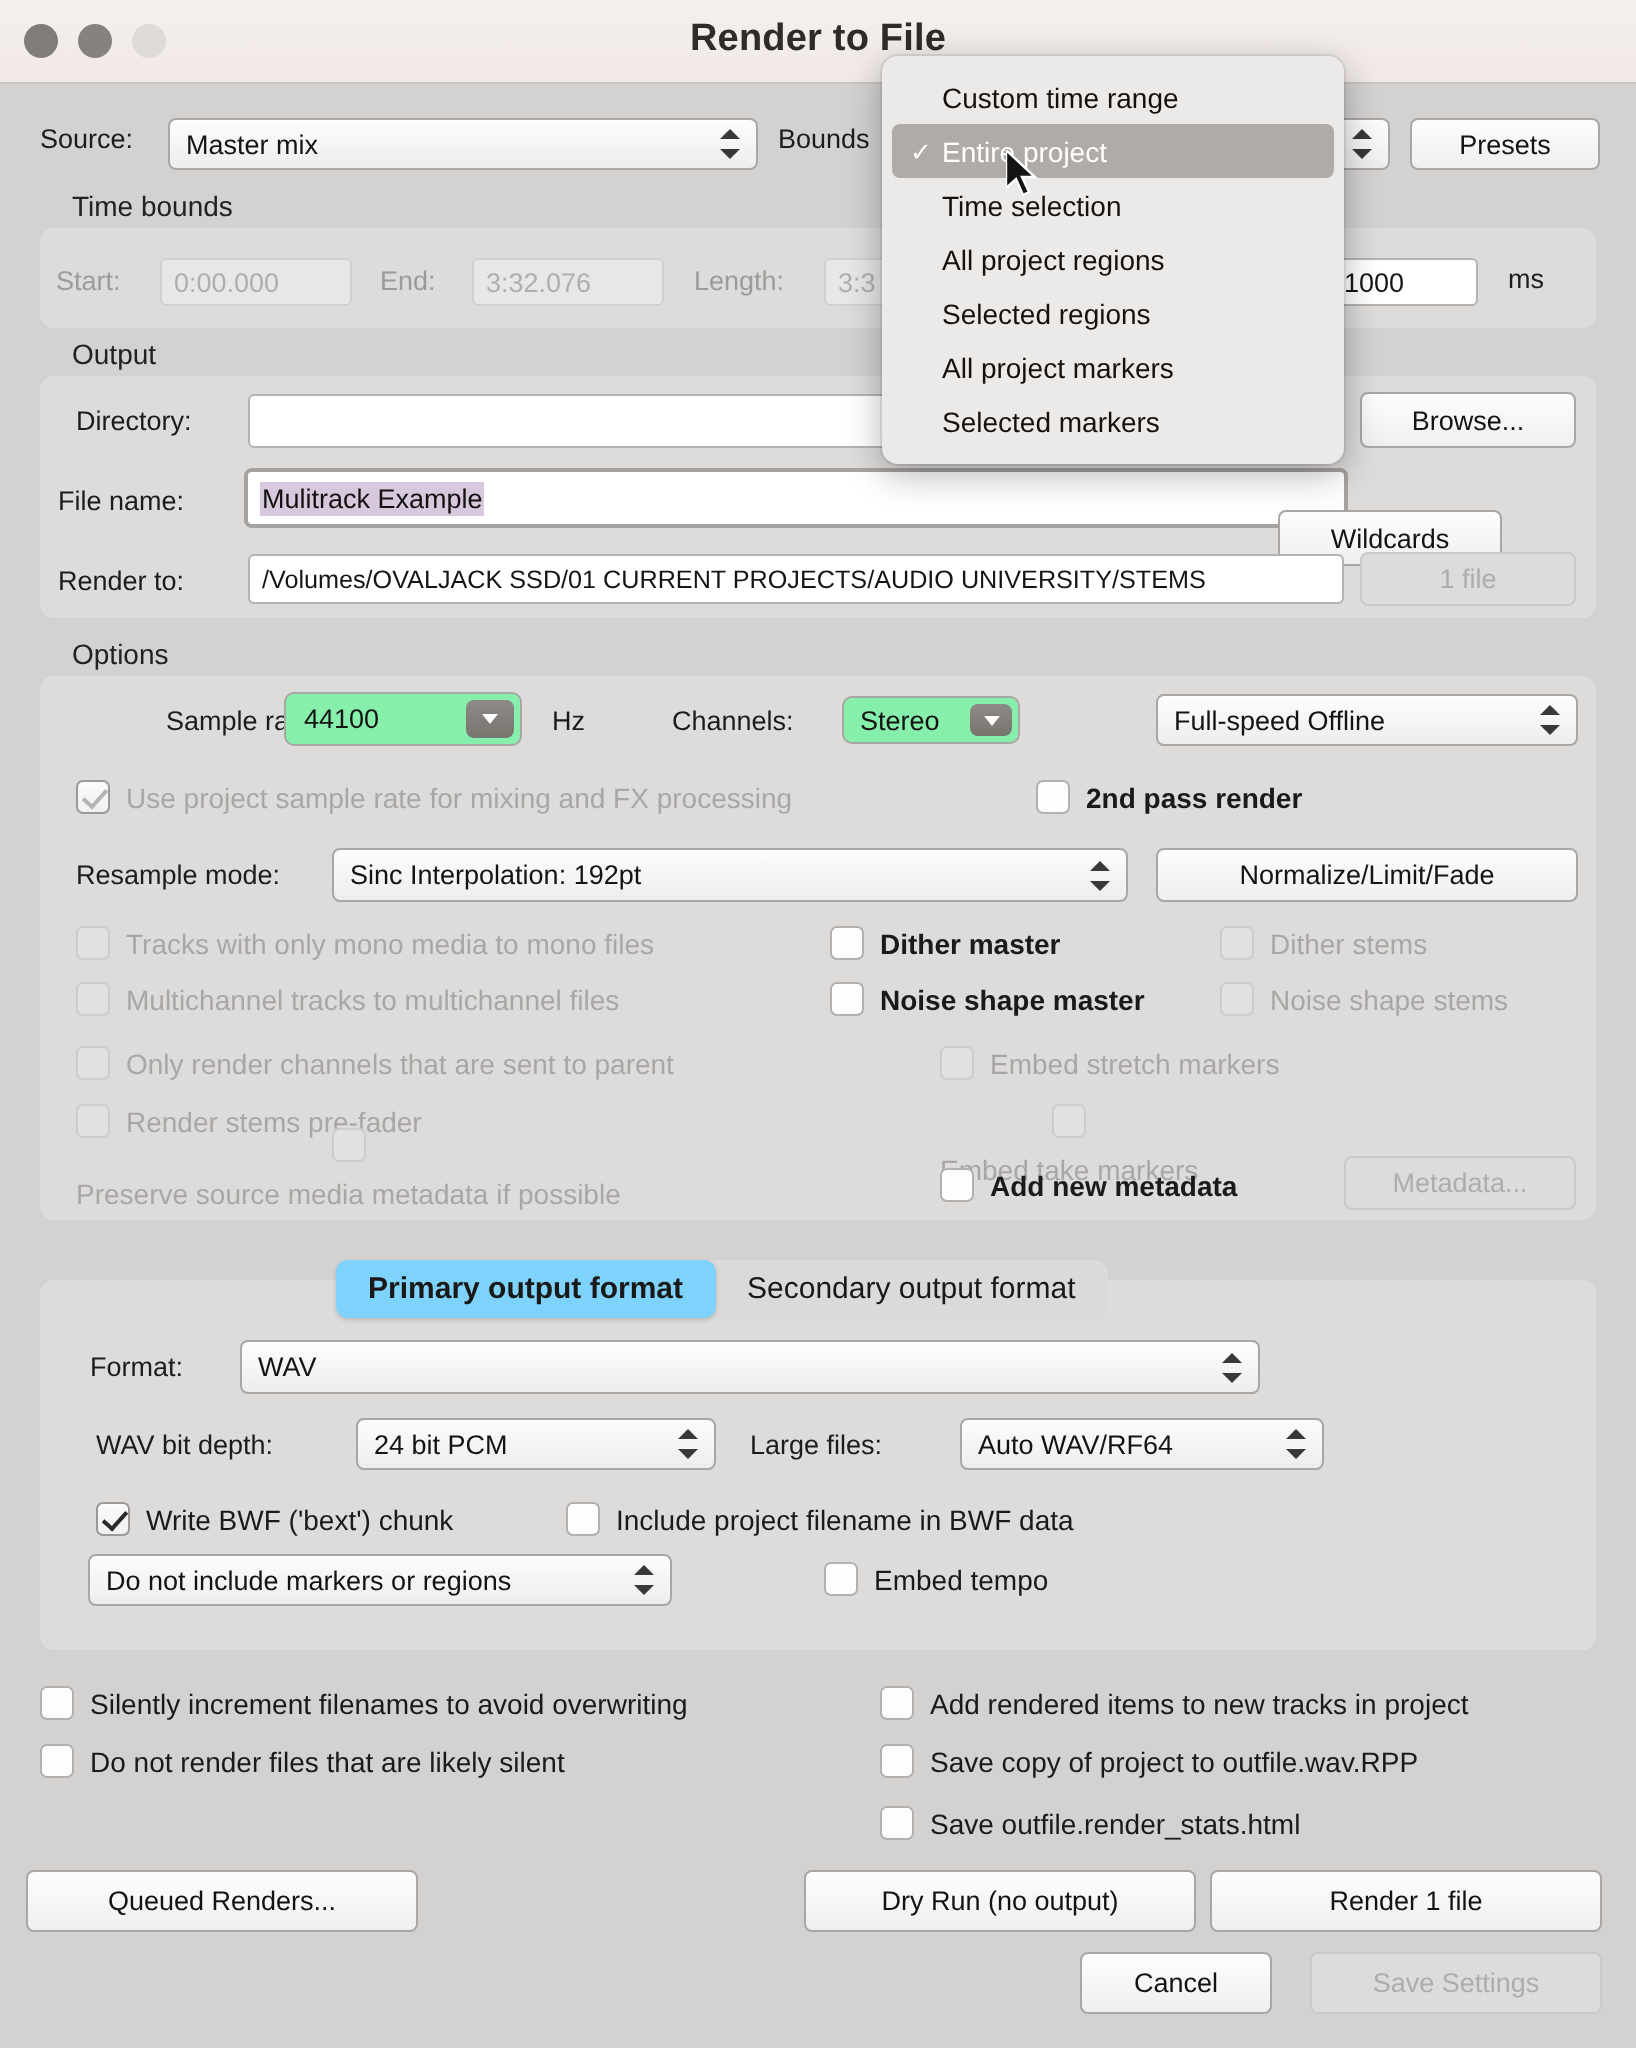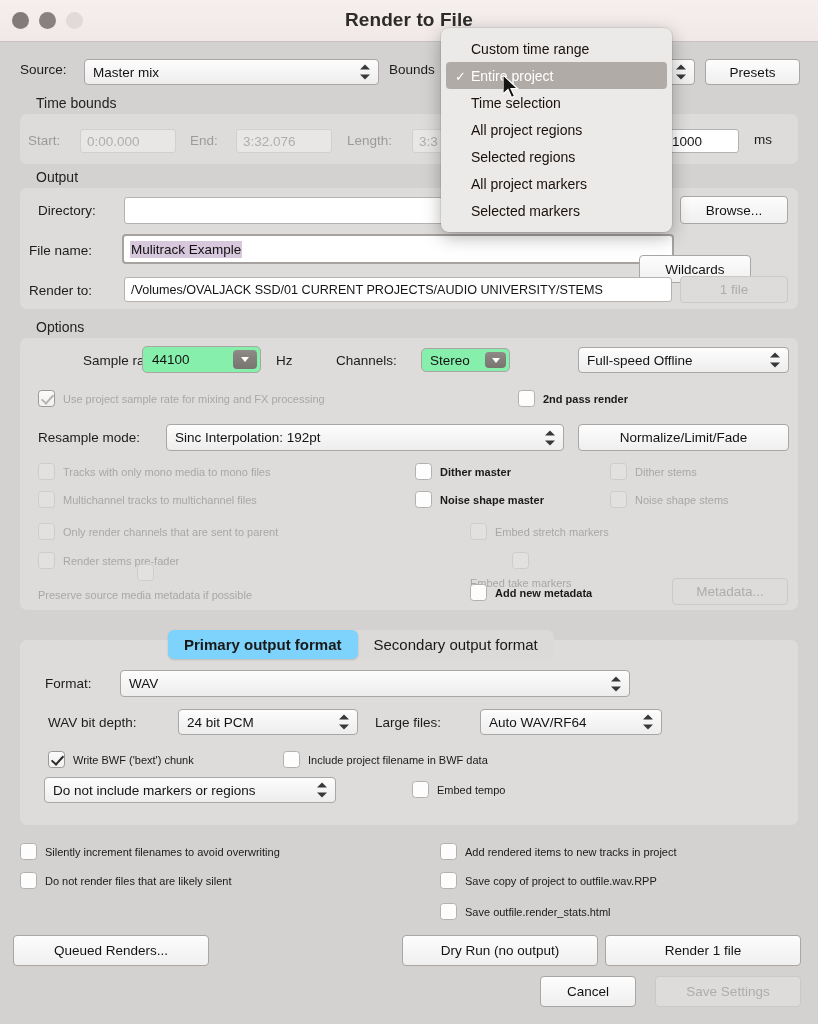--- a/index.html
+++ b/index.html
@@ -119,21 +119,21 @@
     font-size: 13.5px; color: #141312;
     display: flex; align-items: center; justify-content: center;
     white-space: nowrap;
     cursor: default;
   }
   .btn.dis { color: #aeadab; background: #dedcda; border-color: #cbc9c7; }
 
   
   .cb {
     display: flex; align-items: center; gap: 8px;
-    font-size: 11px; color: #1b1a19;
+    font-size: 14px; color: #1b1a19;
     white-space: nowrap;
   }
   .box {
     width: 17px; height: 17px; flex: none;
     background: #fff;
     border: 1px solid #b3b0ae;
     border-radius: 3.5px;
   }
   .cb.off .box { background: #fdfdfd; }
   .cb.dim { color: #a9a7a5; }

